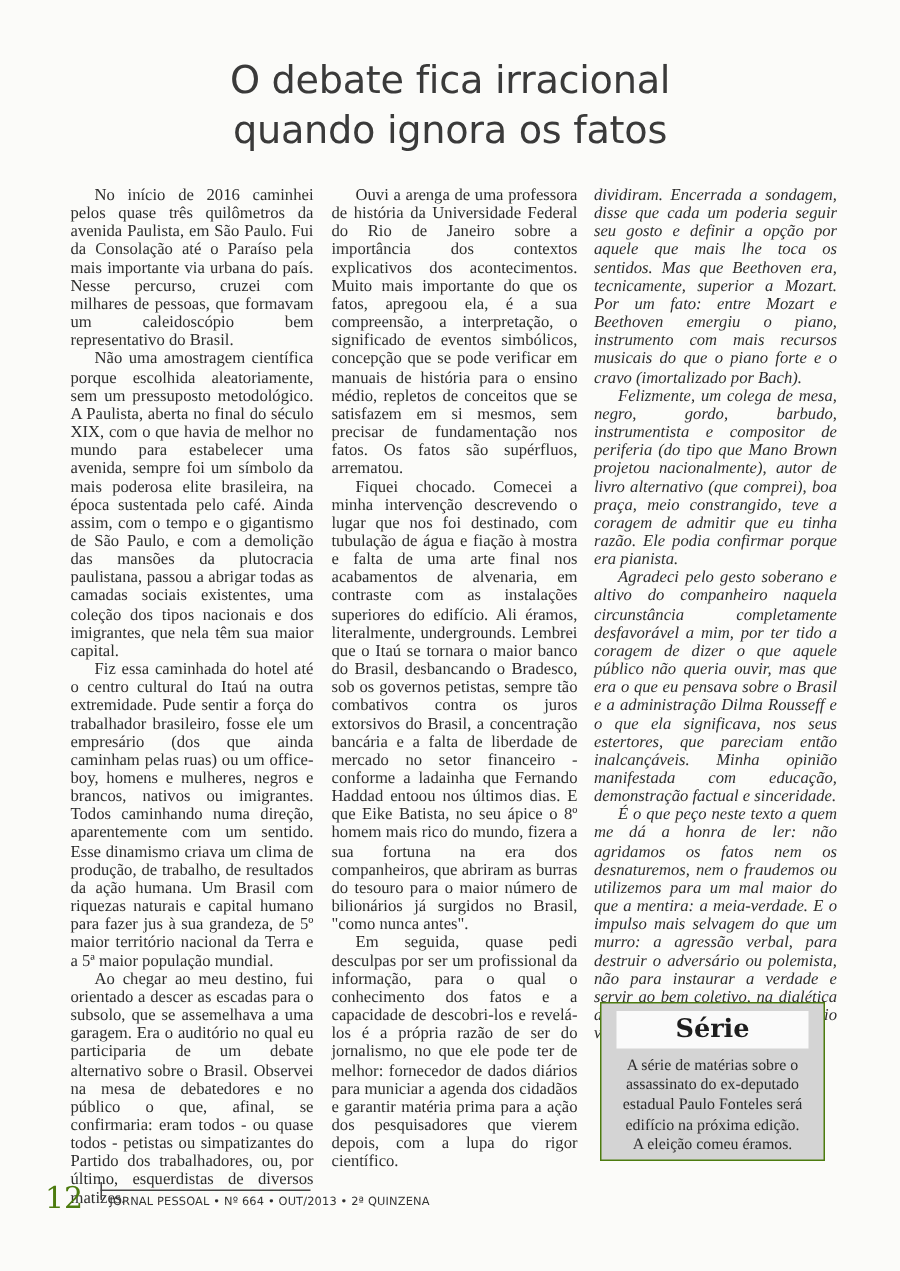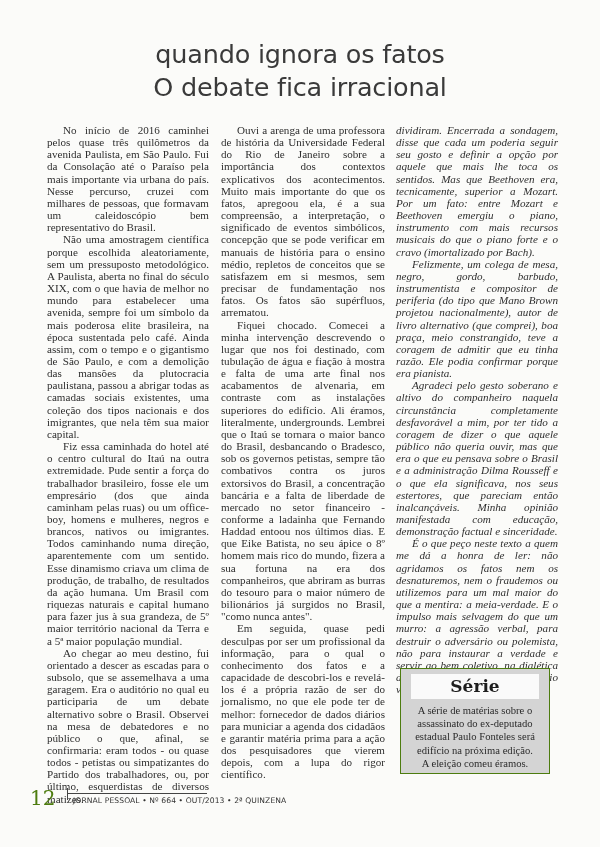--- a/index.html
+++ b/index.html
@@ -63,22 +63,22 @@
   .footer-text {
     position:absolute; left:43px; top:9px;
     font-family:"DejaVu Sans", sans-serif; font-size:7.6px;
     letter-spacing:0.1px; color:#333; white-space:nowrap;
   }
 </style>
 </head>
 <body>
 
 <div class="headline">
+  <div>O debate fica irracional</div>
   <div>quando ignora os fatos</div>
-  <div>O debate fica irracional</div>
 </div>
 
 <div class="col c1">
   <p>No início de 2016 caminhei pelos quase três quilômetros da avenida Paulista, em São Paulo. Fui da Consolação até o Paraíso pela mais importante via urbana do país. Nesse percurso, cruzei com milhares de pessoas, que formavam um caleidoscópio bem representativo do Brasil.</p>
   <p>Não uma amostragem científica porque escolhida aleatoriamente, sem um pressuposto metodológico. A Paulista, aberta no final do século XIX, com o que havia de melhor no mundo para estabelecer uma avenida, sempre foi um símbolo da mais poderosa elite brasileira, na época sustentada pelo café. Ainda assim, com o tempo e o gigantismo de São Paulo, e com a demolição das mansões da plutocracia paulistana, passou a abrigar todas as camadas sociais existentes, uma coleção dos tipos nacionais e dos imigrantes, que nela têm sua maior capital.</p>
   <p>Fiz essa caminhada do hotel até o centro cultural do Itaú na outra extremidade. Pude sentir a força do trabalhador brasileiro, fosse ele um empresário (dos que ainda caminham pelas ruas) ou um office-boy, homens e mulheres, negros e brancos, nativos ou imigrantes. Todos caminhando numa direção, aparentemente com um sentido. Esse dinamismo criava um clima de produção, de trabalho, de resultados da ação humana. Um Brasil com riquezas naturais e capital humano para fazer jus à sua grandeza, de 5º maior território nacional da Terra e a 5ª maior população mundial.</p>
   <p>Ao chegar ao meu destino, fui orientado a descer as escadas para o subsolo, que se assemelhava a uma garagem. Era o auditório no qual eu participaria de um debate alternativo sobre o Brasil. Observei na mesa de debatedores e no público o que, afinal, se confirmaria: eram todos - ou quase todos - petistas ou simpatizantes do Partido dos trabalhadores, ou, por último, esquerdistas de diversos matizes.</p>
 </div>
 
 <div class="col c2">

